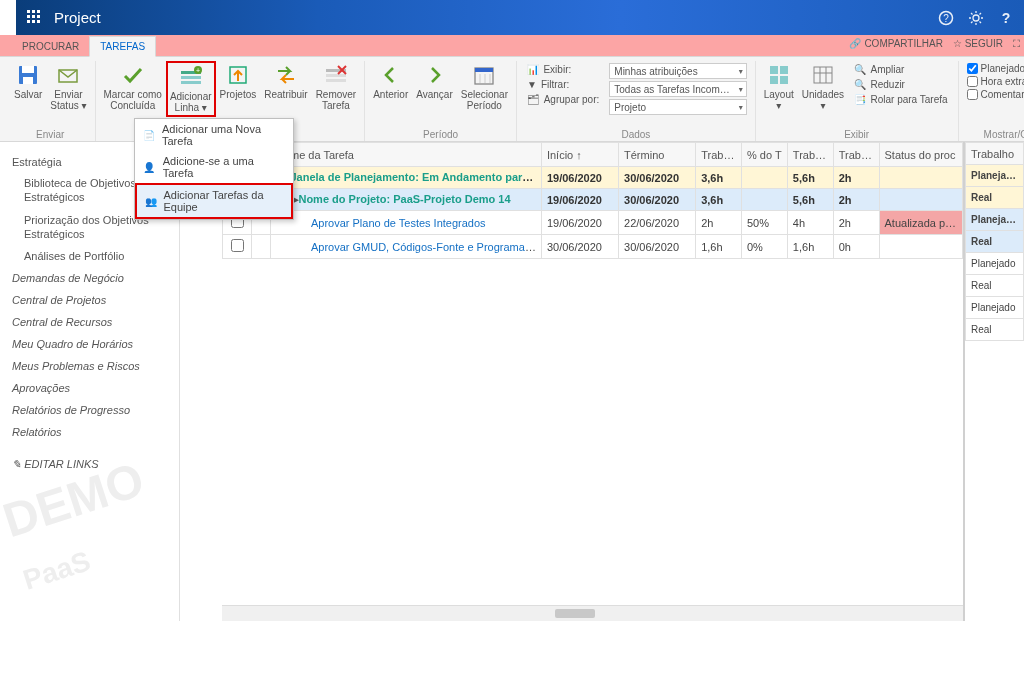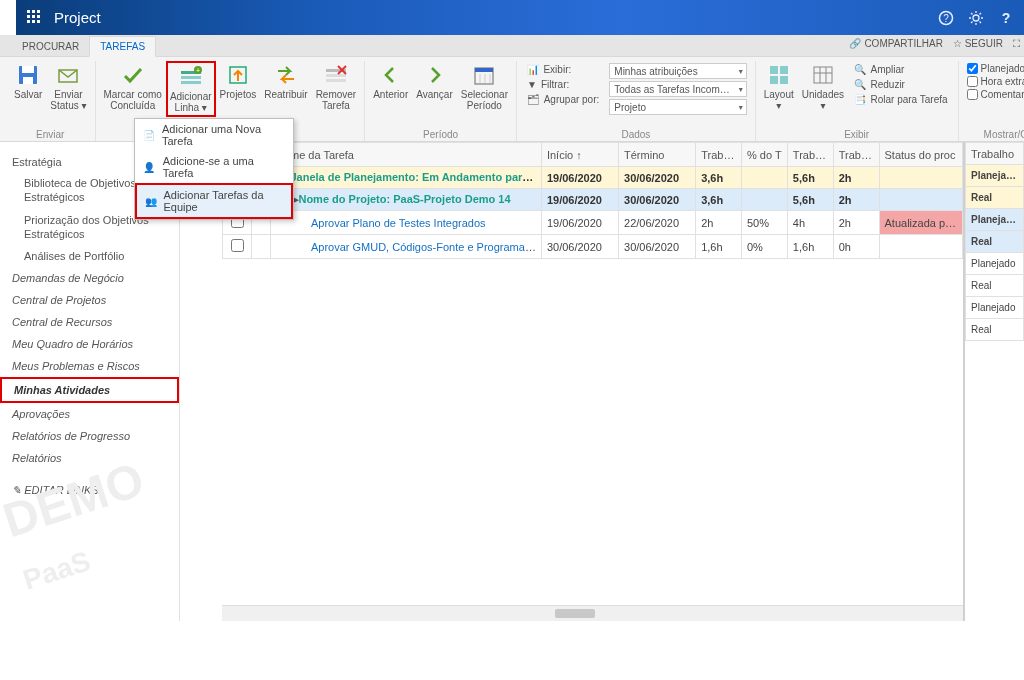--- a/index.html
+++ b/index.html
@@ -2,21 +2,21 @@
 <html><head>
 <meta charset="utf-8">
 <style>
 * { box-sizing: border-box; margin: 0; padding: 0; }
 body { font-family: "Segoe UI", Tahoma, sans-serif; font-size: 11px; color: #444; background: #fff; width: 1024px; height: 680px; overflow: hidden; position: relative; }
 .header { background: linear-gradient(90deg, #0a3d7a 0%, #1a5bb8 30%, #2a6dd8 60%, #1a5bb8 100%); height: 35px; display: flex; align-items: center; padding: 0 10px; color: #fff; position: relative; margin-left: 16px; }
 .header-apps { margin-right: 12px; cursor: pointer; }
 .header-title { font-size: 15px; font-weight: 400; }
 .header-right { position: absolute; right: 10px; display: flex; gap: 14px; align-items: center; }
 .header-icon { width: 16px; height: 16px; cursor: pointer; opacity: .9; }
-.tab-row { height: 22px; border-bottom: 1px solid #d8d8d8; display: flex; align-items: flex-end; padding-left: 12px; position: relative; background: #e5e5e5; }
+.tab-row { height: 22px; border-bottom: 1px solid #d8d8d8; display: flex; align-items: flex-end; padding-left: 12px; position: relative; background: #fca5a5; }
 .tab-row .tab { padding: 4px 10px; font-size: 10px; color: #555; cursor: pointer; }
 .tab-row .tab.active { background: #f4f4f4; border: 1px solid #d8d8d8; border-bottom: 1px solid #f4f4f4; margin-bottom: -1px; color: #0066cc; }
 .tab-row-right { position: absolute; right: 4px; top: 3px; display: flex; gap: 10px; font-size: 10px; color: #555; }
 .tab-row-right span { cursor: pointer; }
 .ribbon { background: #f4f4f4; border-bottom: 1px solid #d8d8d8; height: 85px; display: flex; padding: 4px 6px 0 6px; font-size: 10px; color: #555; white-space: nowrap; }
 .rgroup { display: flex; flex-direction: column; align-items: center; padding: 0 4px; border-right: 1px solid #e2e2e2; position: relative; }
 .rgroup-inner { display: flex; align-items: flex-start; flex: 1; }
 .rgroup-label { font-size: 10px; color: #888; padding: 2px 0 1px 0; }
 .rbtn { display: flex; flex-direction: column; align-items: center; padding: 2px 4px; cursor: pointer; text-align: center; line-height: 1.1; }
 .rbtn .ico { width: 24px; height: 24px; margin-bottom: 2px; display:flex; align-items:center; justify-content:center; }
@@ -323,21 +323,20 @@
   <div class="sidebar">
     <div class="side-h">Estratégia</div>
     <div class="side-sub">Biblioteca de Objetivos Estratégicos</div>
     <div class="side-sub">Priorização dos Objetivos Estratégicos</div>
     <div class="side-sub">Análises de Portfólio</div>
     <div class="side-item">Demandas de Negócio</div>
     <div class="side-item">Central de Projetos</div>
     <div class="side-item">Central de Recursos</div>
     <div class="side-item">Meu Quadro de Horários</div>
     <div class="side-item">Meus Problemas e Riscos</div>
-    <div class="side-item sel side-hl">Minhas Atividades</div>
     <div class="side-item">Aprovações</div>
     <div class="side-item">Relatórios de Progresso</div>
     <div class="side-item">Relatórios</div>
     <div class="side-item" style="margin-top:10px">✎ <span>EDITAR LINKS</span></div>
     <div class="watermark">DEMO<br><span style="font-size:28px">PaaS</span></div>
   </div>
 
   <div class="main">
     <div class="grid-left">
       <table>

